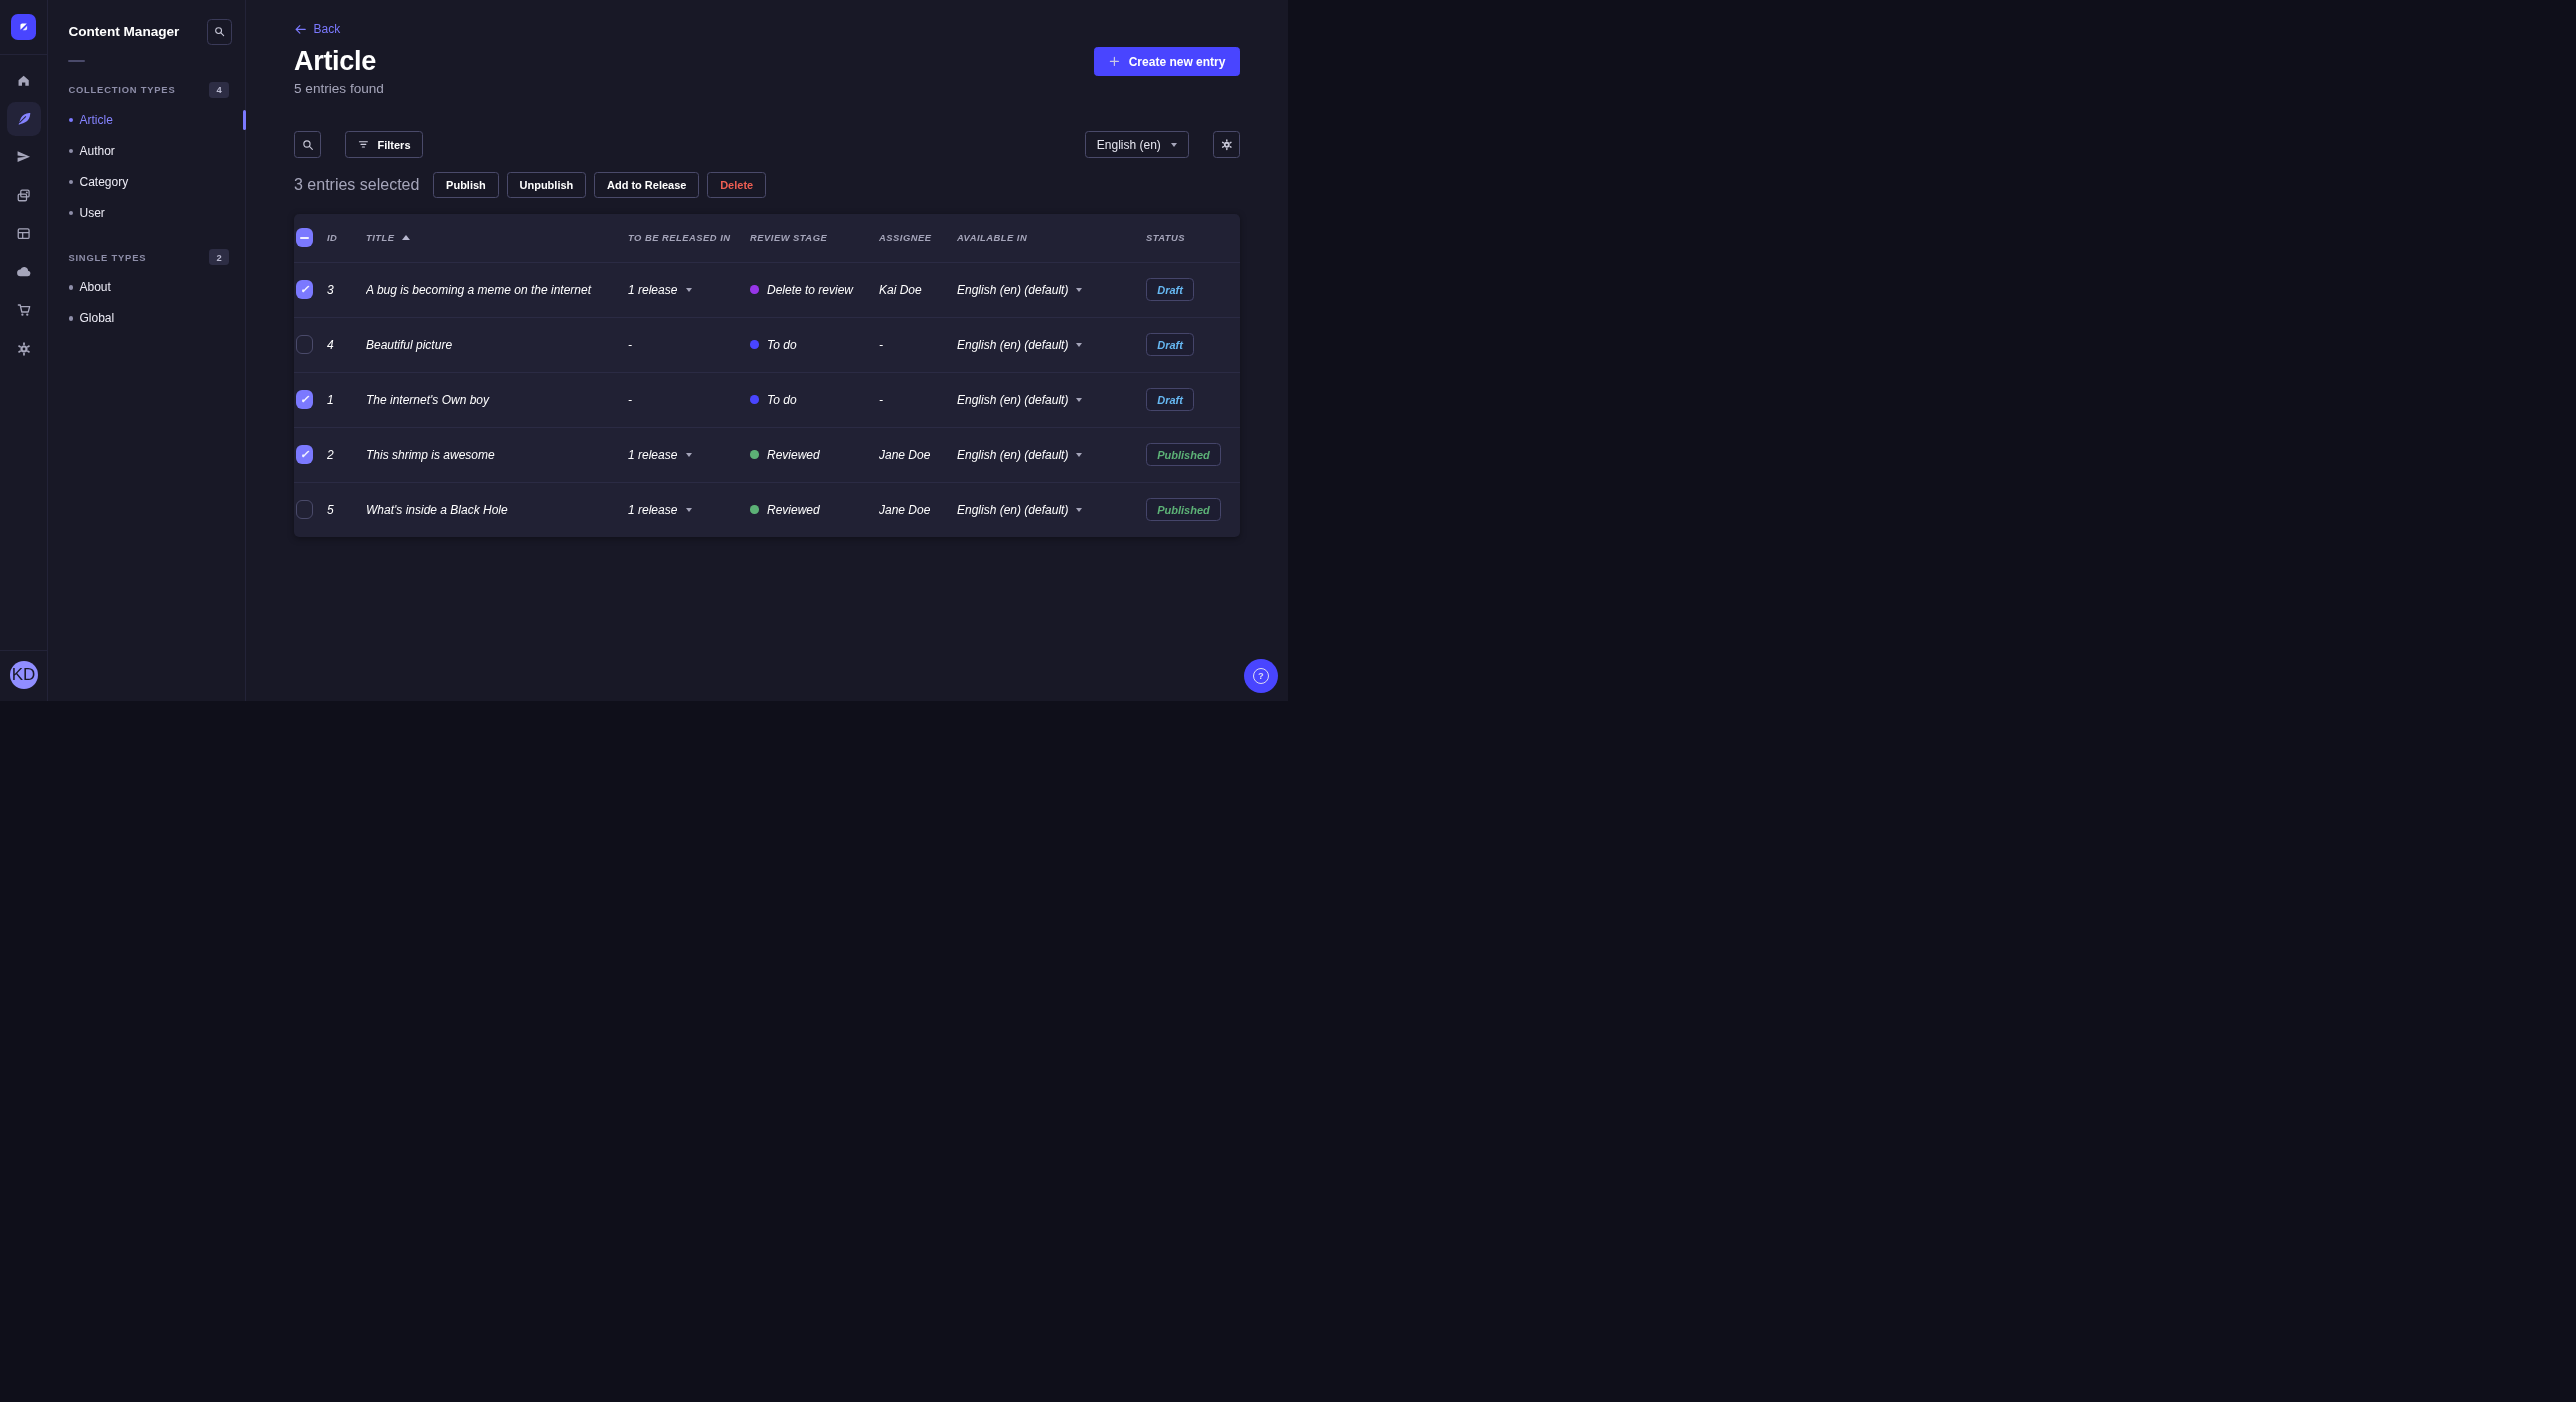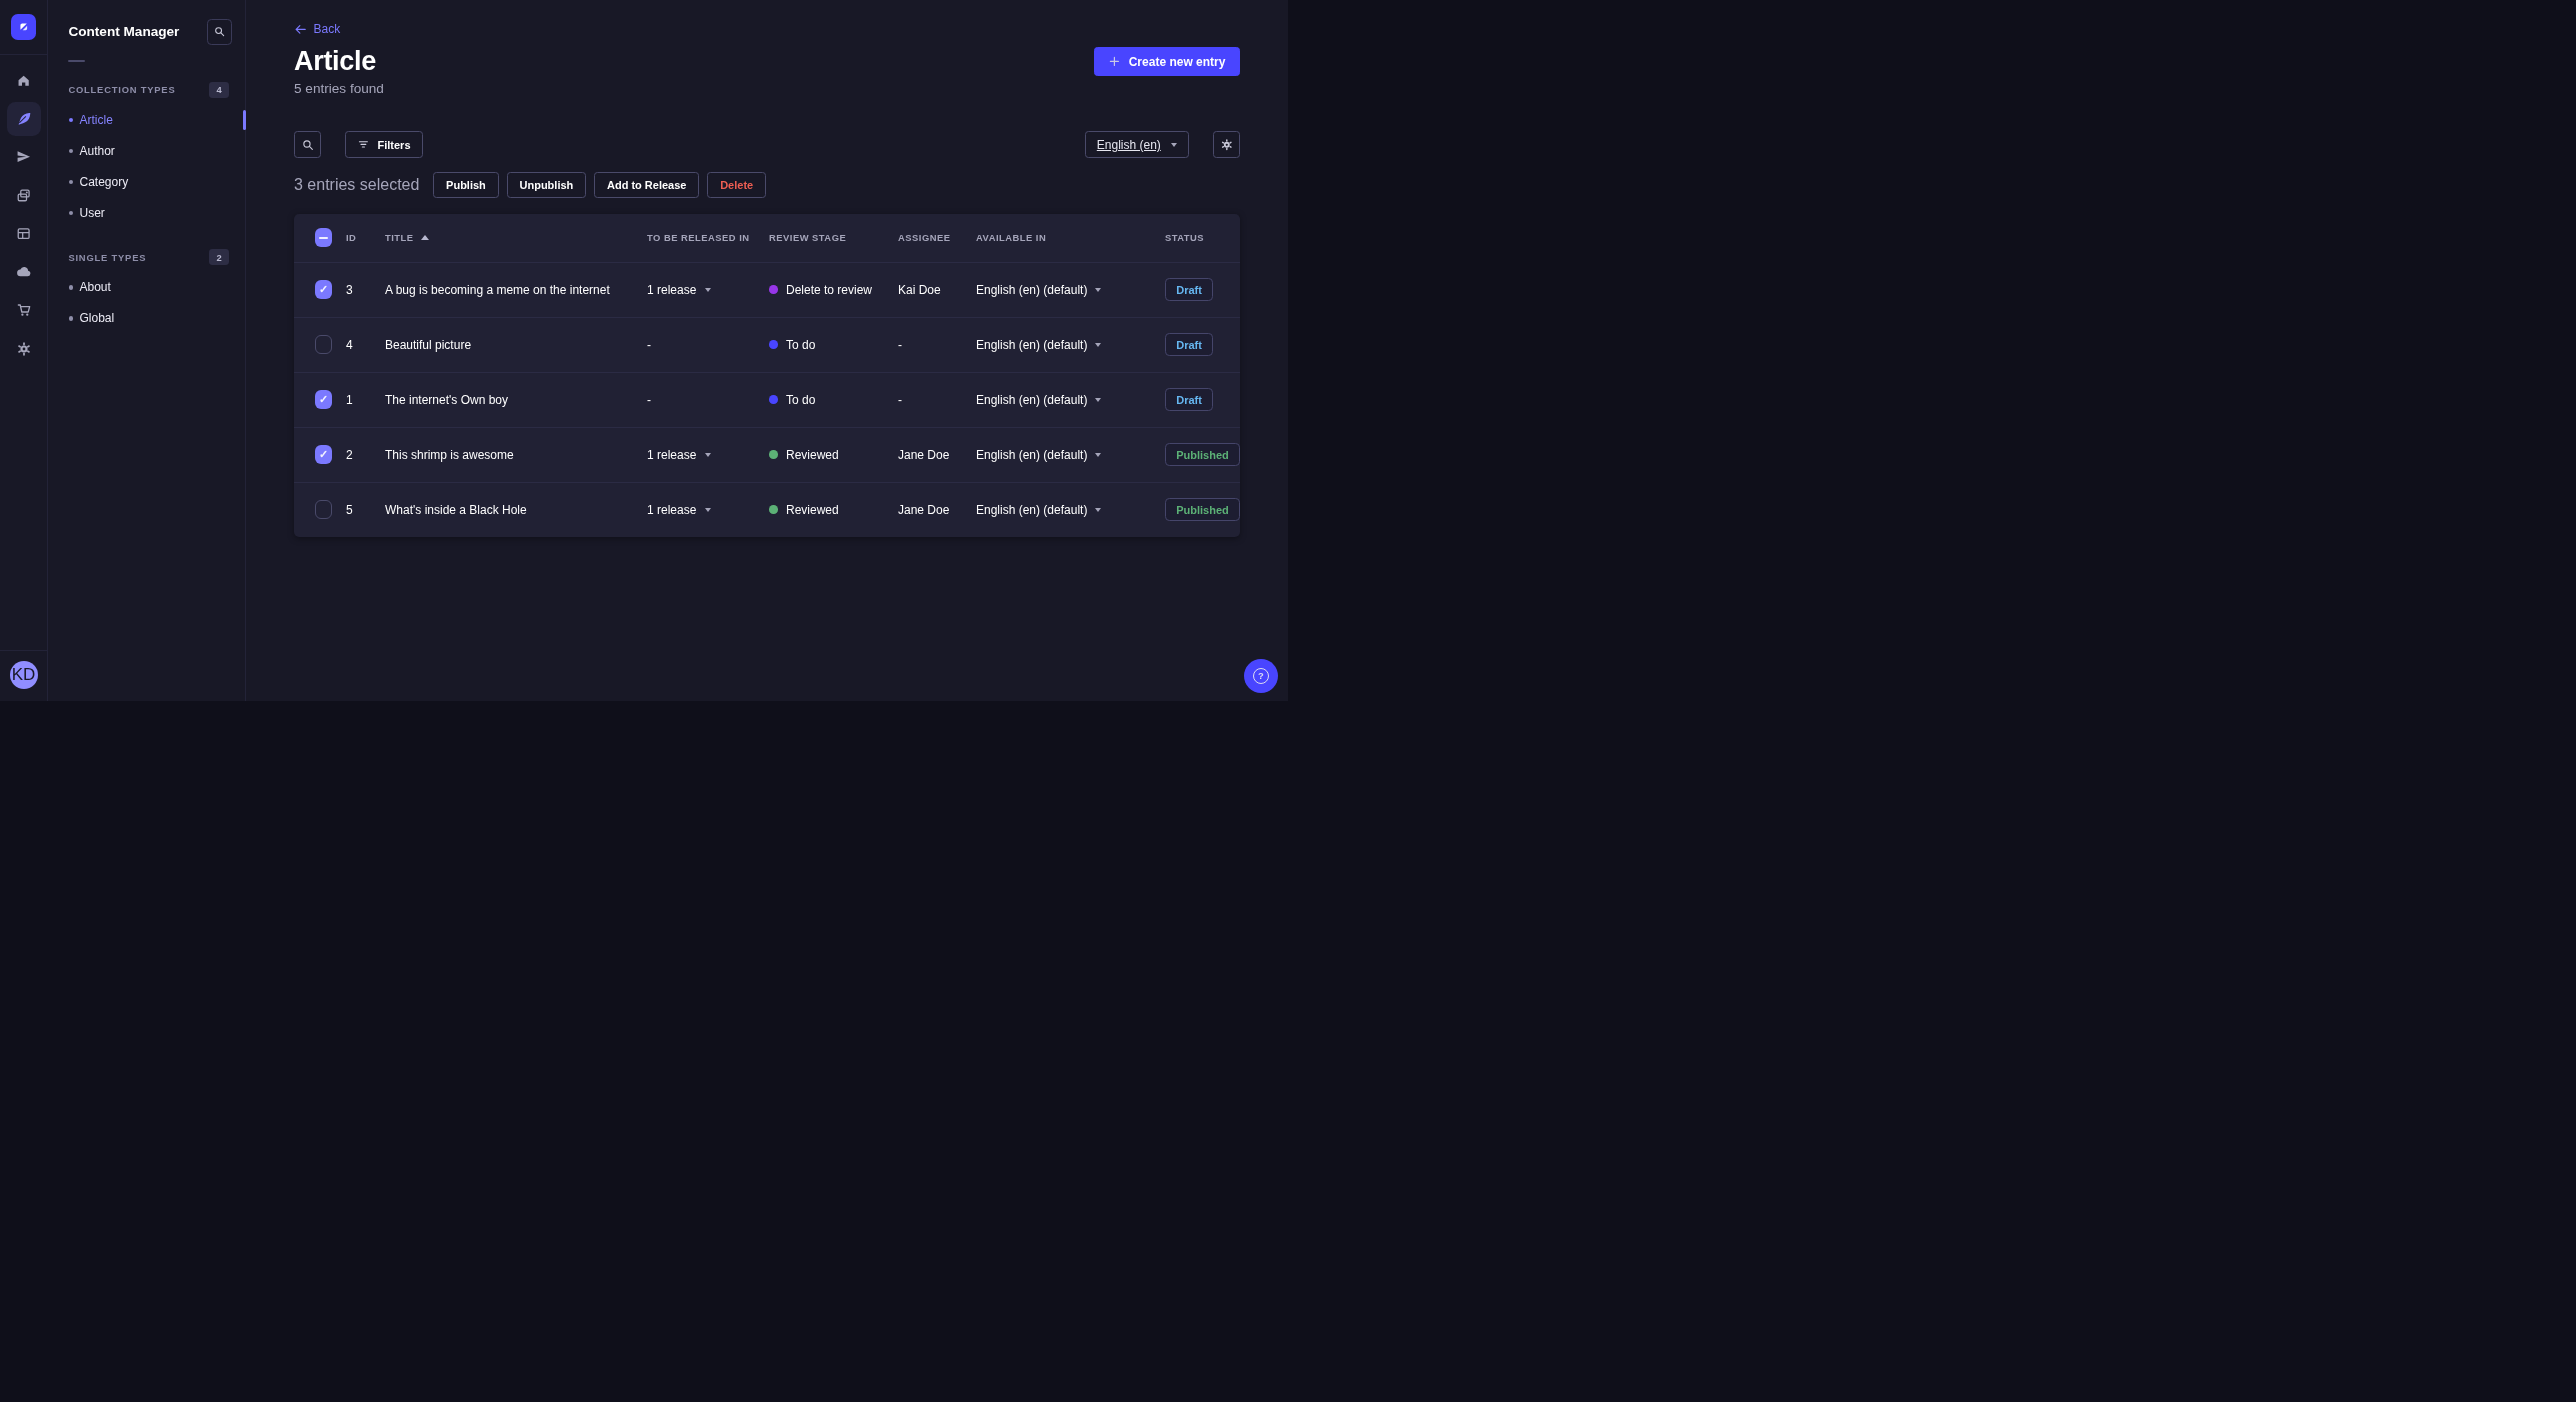--- a/index.html
+++ b/index.html
@@ -59,34 +59,34 @@
   .toolbar { margin-top:35px; display:flex; align-items:center; justify-content:space-between; }
   .tb-group { display:flex; align-items:center; gap:24px; }
   .btn-ghost { display:inline-flex; align-items:center; gap:7.7px; height:27px; padding:0 11px;
                background:transparent; border:0.9px solid #4a4a6a; border-radius:3.4px; color:#fff;
                font-size:11px; font-weight:600; cursor:pointer; font-family:inherit; }
   .btn-ghost .ico { color:#d0d0e0; display:flex; }
   .icon-btn32 { width:27px; height:27px; border:0.9px solid #4a4a6a; border-radius:3.4px; background:transparent;
                 color:#c8c8d8; display:flex; align-items:center; justify-content:center; cursor:pointer; }
   .locale-btn { display:inline-flex; align-items:center; gap:10.2px; height:27px; padding:0 11px;
                 background:transparent; border:0.9px solid #4a4a6a; border-radius:3.4px; color:#e6e6f0;
-                font-size:12px; cursor:pointer; font-family:inherit;text-decoration:underline; }
+                font-size:12px; cursor:pointer; font-family:inherit; }
   .caret { width:0; height:0; border-left:3.8px solid transparent; border-right:3.8px solid transparent;
            border-top:4.7px solid #a5a5ba; display:inline-block; }
 
   .selection-row { margin-top:13.6px; display:flex; align-items:center; gap:7.7px; }
   .selection-text { font-size:16px; color:#a5a5ba; margin-right:6px; }
   .btn-sel { height:25.6px; padding:0 12px; background:transparent; border:0.9px solid #4a4a6a; border-radius:3.4px;
              color:#fff; font-size:11px; font-weight:600; cursor:pointer; font-family:inherit; }
   .btn-sel.danger { color:#ee5e52; }
 
   
   .card { margin-top:16px; background:#212134; border-radius:5.1px; box-shadow:0 1.7px 6.8px rgba(0,0,0,.35); }
   .tgrid { display:grid; grid-template-columns:31px 39px 262px 122px 129px 78px 189px minmax(0,1fr);
-           align-items:center; padding-left:21px; }
+           align-items:center; padding-left:2px;font-style:italic; }
   .thead { height:48px; }
   .th { font-size:9.4px; font-weight:700; letter-spacing:0.5px; color:#a5a5ba; }
   .th-title { display:flex; align-items:center; gap:7.7px; cursor:pointer; }
   .sort-asc { width:0; height:0; border-left:4.3px solid transparent; border-right:4.3px solid transparent;
               border-bottom:5.1px solid #b8b8cf; display:inline-block; }
   .trow { height:55px; border-top:0.9px solid #2b2b44; }
   .cell { font-size:12px; color:#fff; white-space:nowrap; overflow:hidden; text-overflow:ellipsis; }
   .cell.flex { display:flex; align-items:center; }
   .dot { width:8.5px; height:8.5px; border-radius:50%; margin-right:8.5px; flex:none; }
   .gap10 > .caret { margin-left:8.5px; }

